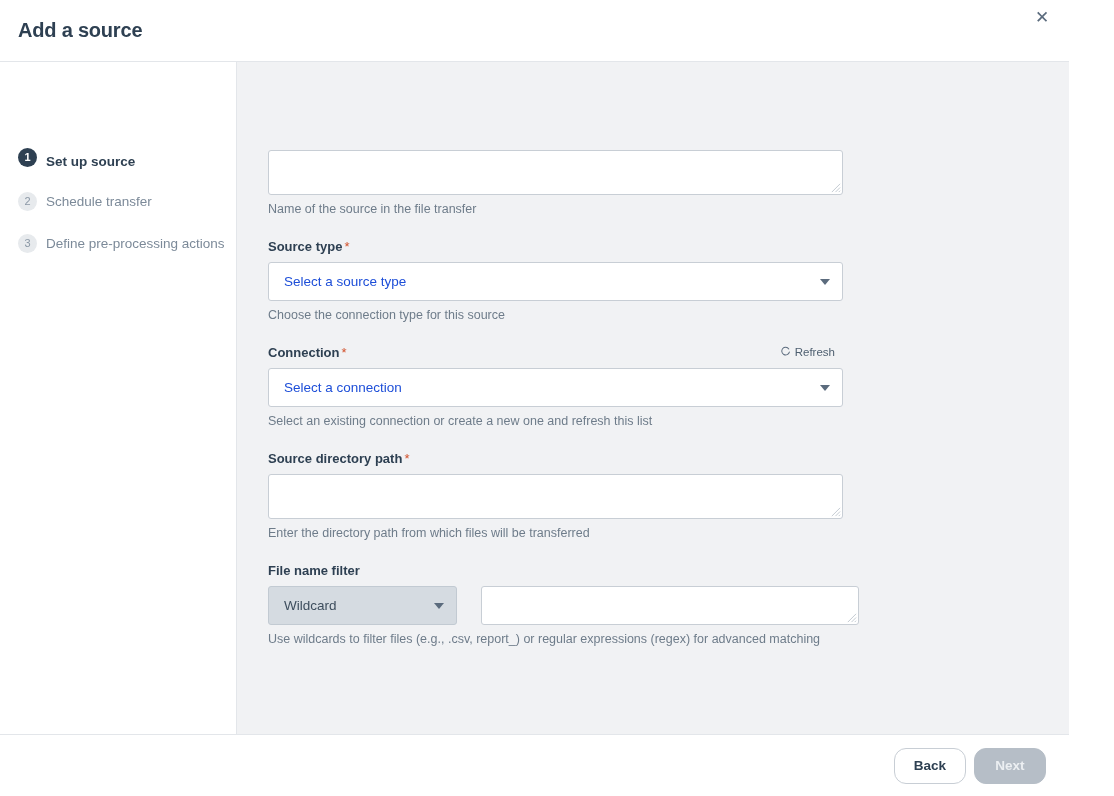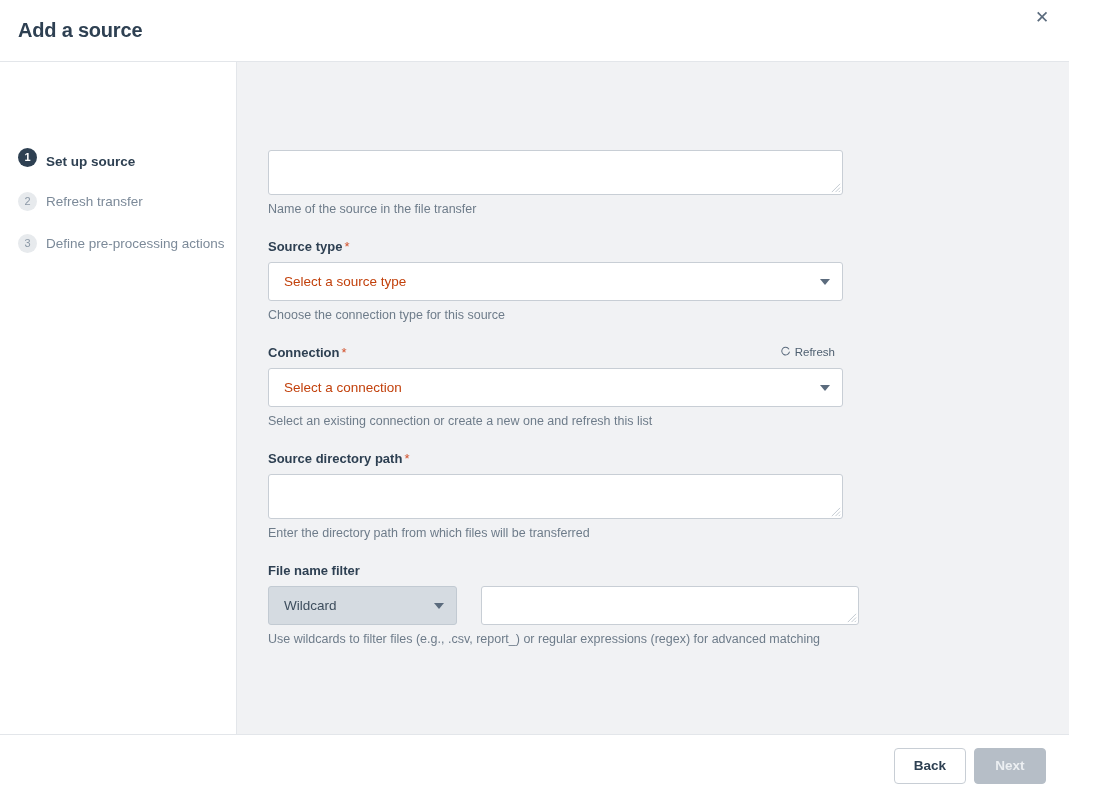--- a/index.html
+++ b/index.html
@@ -222,21 +222,21 @@
     display: flex;
     align-items: center;
     padding: 0 12px 0 15px;
     cursor: pointer;
     position: relative;
   }
 
   .select-control .select-value {
     flex: 1 1 auto;
     font-size: 13.5px;
-    color: #c2410c;
+    color: #1d4ed8;
     white-space: nowrap;
     overflow: hidden;
     text-overflow: ellipsis;
   }
 
   .select-control.filled {
     background: #d5dbe1;
     border-color: #c2cad2;
   }
 
@@ -303,21 +303,21 @@
     display: flex;
     align-items: center;
     justify-content: flex-end;
     padding: 0 23px;
     gap: 8px;
   }
 
   .btn {
     height: 36px;
     min-width: 72px;
-    border-radius: 4px;
+    border-radius: 12px;
     font-family: "Liberation Sans", sans-serif;
     font-size: 13.5px;
     font-weight: bold;
     cursor: pointer;
     padding: 0 18px;
   }
 
   .btn-back {
     background: #ffffff;
     border: 1px solid #c8ced5;
@@ -345,21 +345,21 @@
 
     <div class="stepper">
 
       <div class="step active">
         <span class="step-badge">1</span>
         <span class="step-label">Set up source</span>
       </div>
 
       <div class="step inactive">
         <span class="step-badge">2</span>
-        <span class="step-label">Refresh transfer</span>
+        <span class="step-label">Schedule transfer</span>
       </div>
 
       <div class="step inactive">
         <span class="step-badge">3</span>
         <span class="step-label">Define pre-processing actions</span>
       </div>
 
     </div>
 
     <div class="form-panel">

